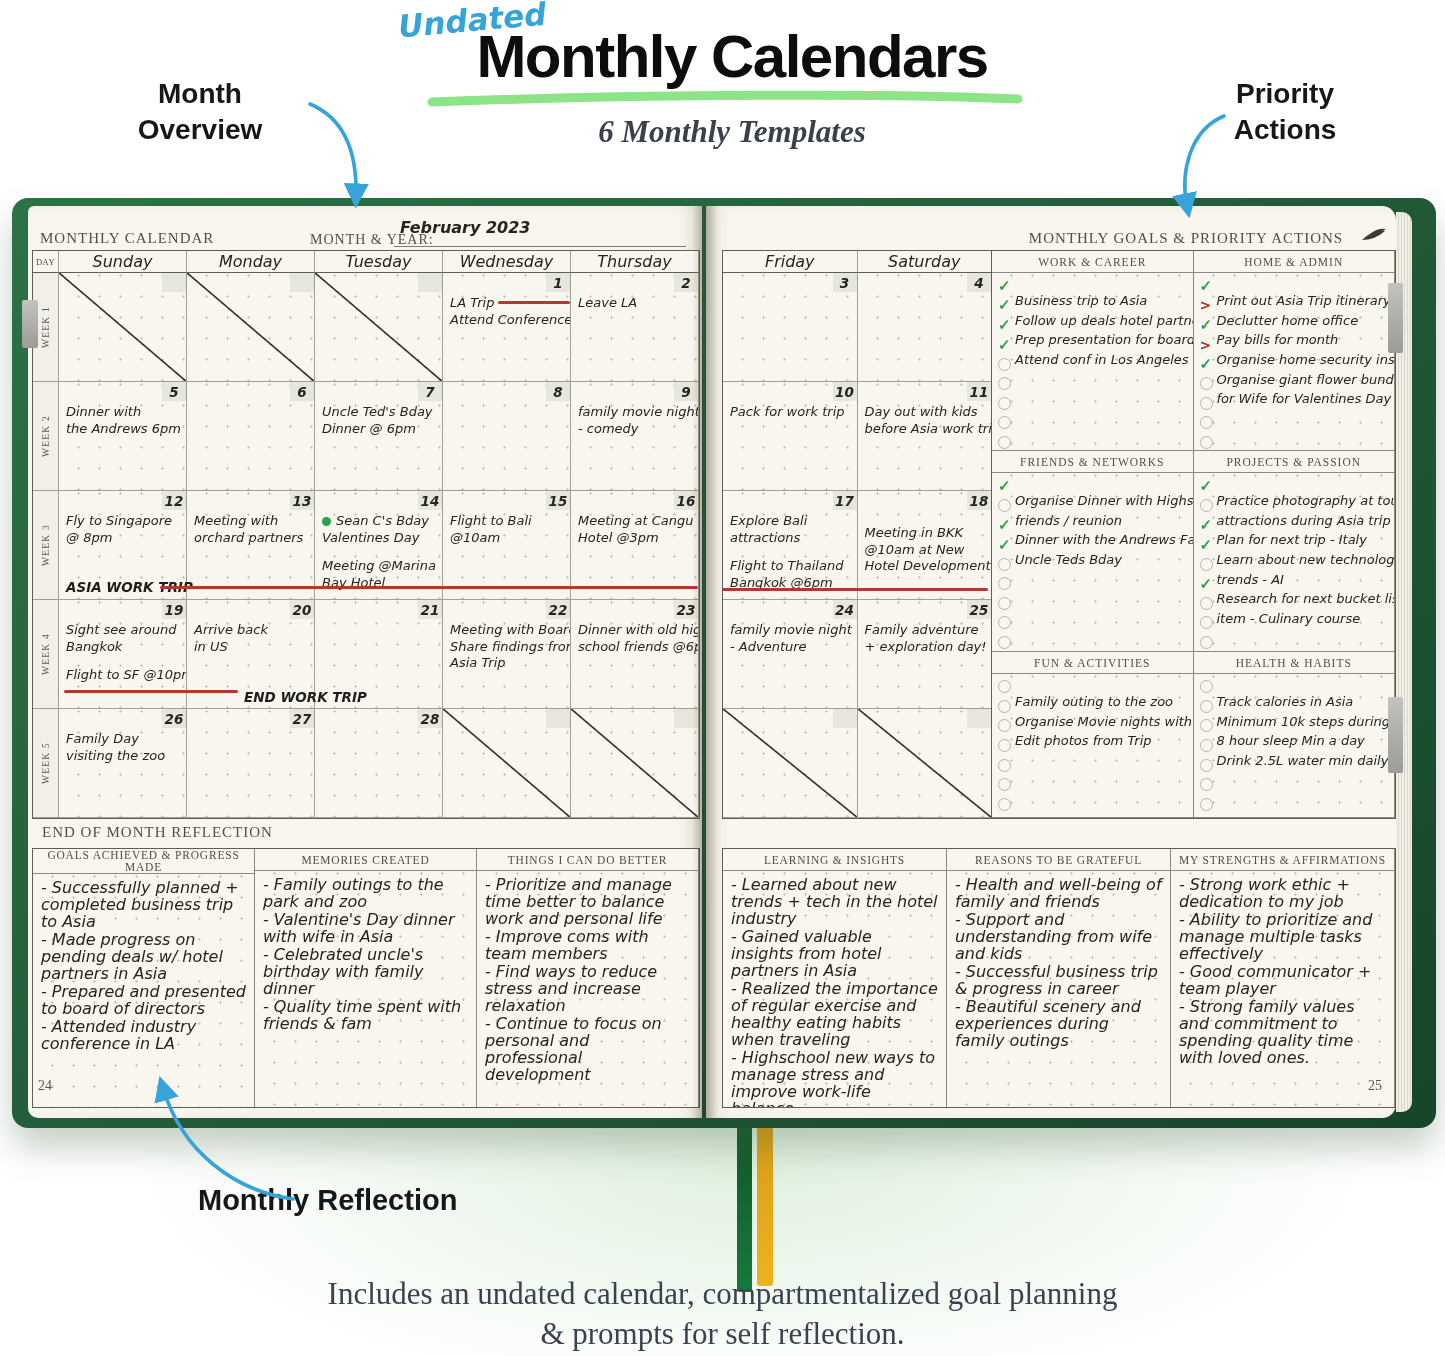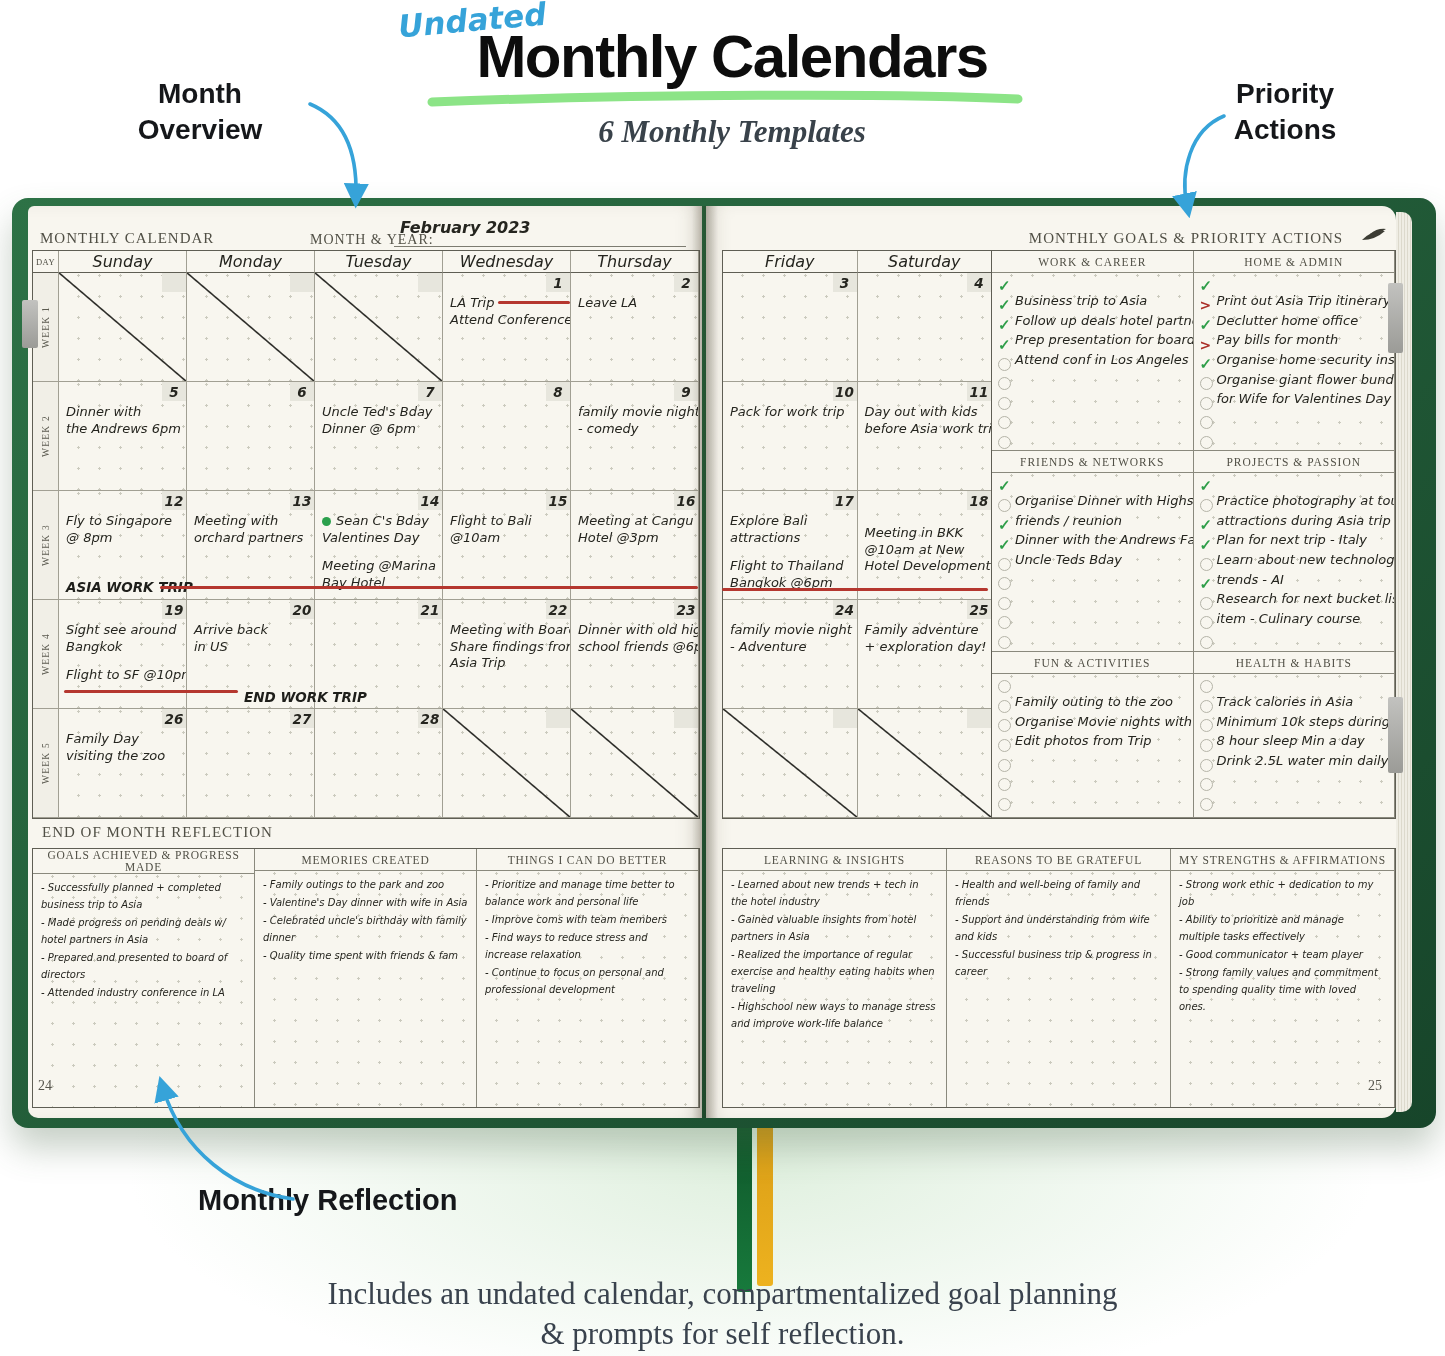--- a/index.html
+++ b/index.html
@@ -87,21 +87,21 @@
   .gtxt{font-size:13px;white-space:nowrap;margin-top:30px;}
 
   
   .refl-title{position:absolute;left:14px;top:618px;font-size:15px;}
   .refl{position:absolute;display:grid;border:1.4px solid #5f5e54;background:#f8f6ef;}
   #refl-left{left:4px;top:642px;width:666px;height:258px;grid-template-columns:repeat(3,1fr);}
   #refl-right{left:16px;top:642px;width:672px;height:258px;grid-template-columns:repeat(3,1fr);}
   .rcol{border-right:1px solid #8a897d;display:flex;flex-direction:column;overflow:hidden;}
   .rhead{flex:0 0 21px;display:flex;align-items:center;justify-content:center;font-size:11.5px;
     border-bottom:1px solid #8a897d;letter-spacing:.8px;text-align:center;}
-  .rbody{flex:1;padding:5px 8px;font-size:10px;line-height:17px;}
+  .rbody{flex:1;padding:5px 8px;font-size:16px;line-height:17px;}
   .ritem{margin-bottom:1px;}
   .pagenum{position:absolute;bottom:24px;font-family:"Liberation Serif",serif;font-size:14px;color:#55544c;}
   #pn-left{left:10px;}
   #pn-right{right:14px;}
 
   
   .ann{position:absolute;z-index:5;}
   .redline{background:#b5372f;height:3px;border-radius:2px;}
   #ann-latrip{left:498px;top:301px;width:72px;height:2.5px;}
   #ann-asia-l{left:160px;top:586px;width:538px;}
@@ -691,20 +691,21 @@
             <div class="ritem">- Realized the importance of regular exercise and healthy eating habits when traveling</div>
             <div class="ritem">- Highschool new ways to manage stress and improve work-life balance</div>
           </div>
         </div>
         <div class="rcol">
           <div class="rhead serifcaps">REASONS TO BE GRATEFUL</div>
           <div class="rbody dots hand">
             <div class="ritem">- Health and well-being of family and friends</div>
             <div class="ritem">- Support and understanding from wife and kids</div>
             <div class="ritem">- Successful business trip &amp; progress in career</div>
+            <div class="ritem">- Beautiful scenery and experiences during family outings</div>
           </div>
         </div>
         <div class="rcol">
           <div class="rhead serifcaps">MY STRENGTHS &amp; AFFIRMATIONS</div>
           <div class="rbody dots hand">
             <div class="ritem">- Strong work ethic + dedication to my job</div>
             <div class="ritem">- Ability to prioritize and manage multiple tasks effectively</div>
             <div class="ritem">- Good communicator + team player</div>
             <div class="ritem">- Strong family values and commitment to spending quality time with loved ones.</div>
           </div>

